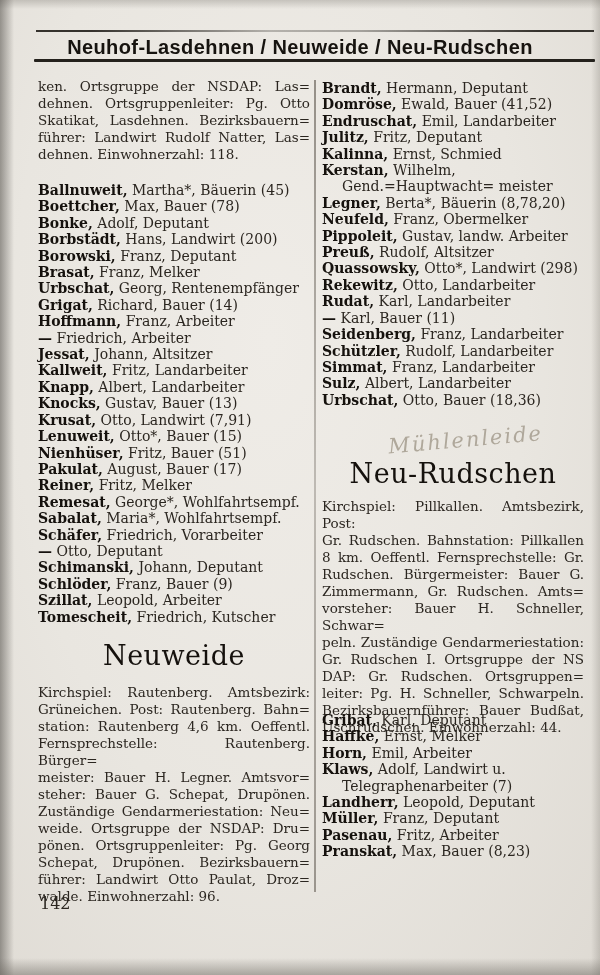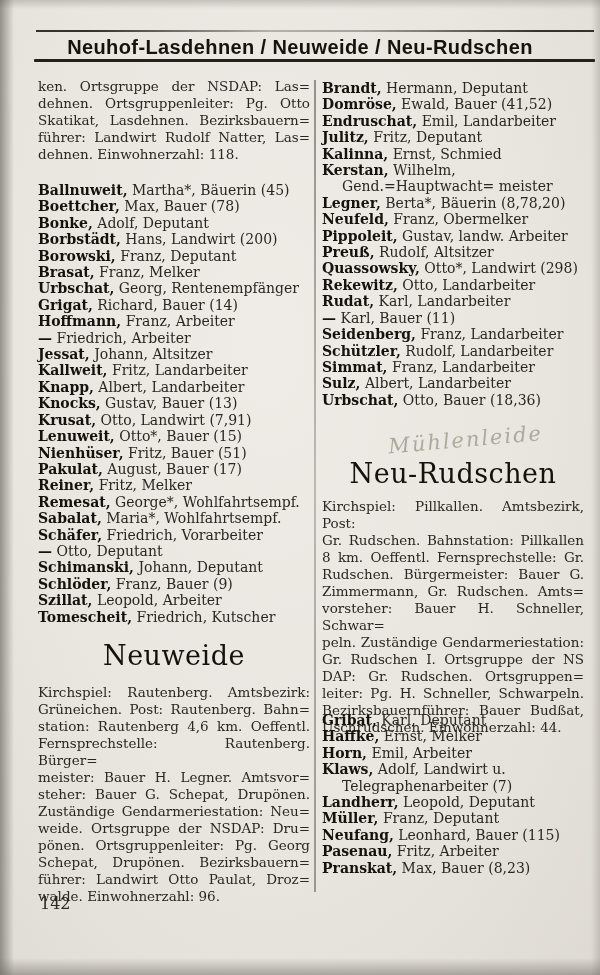--- a/index.html
+++ b/index.html
@@ -247,21 +247,20 @@
       <div class="entry"><span class="surname">Haffke,</span><span> Ernst, Melker</span></div>
 
       <div class="entry"><span class="surname">Horn,</span><span> Emil, Arbeiter</span></div>
 
       <div class="entry"><span class="surname">Klaws,</span><span> Adolf, Landwirt u. Telegraphenarbeiter (7)</span></div>
 
       <div class="entry"><span class="surname">Landherr,</span><span> Leopold, Deputant</span></div>
 
       <div class="entry"><span class="surname">Müller,</span><span> Franz, Deputant</span></div>
 
-      <div class="entry"><span class="surname">Neufang,</span><span> Leonhard, Bauer (115)</span></div>
 
       <div class="entry"><span class="surname">Pasenau,</span><span> Fritz, Arbeiter</span></div>
 
       <div class="entry"><span class="surname">Pranskat,</span><span> Max, Bauer (8,23)</span></div>
     </div>
 
   <div class="page-number">142</div>
 
 </div>
 

